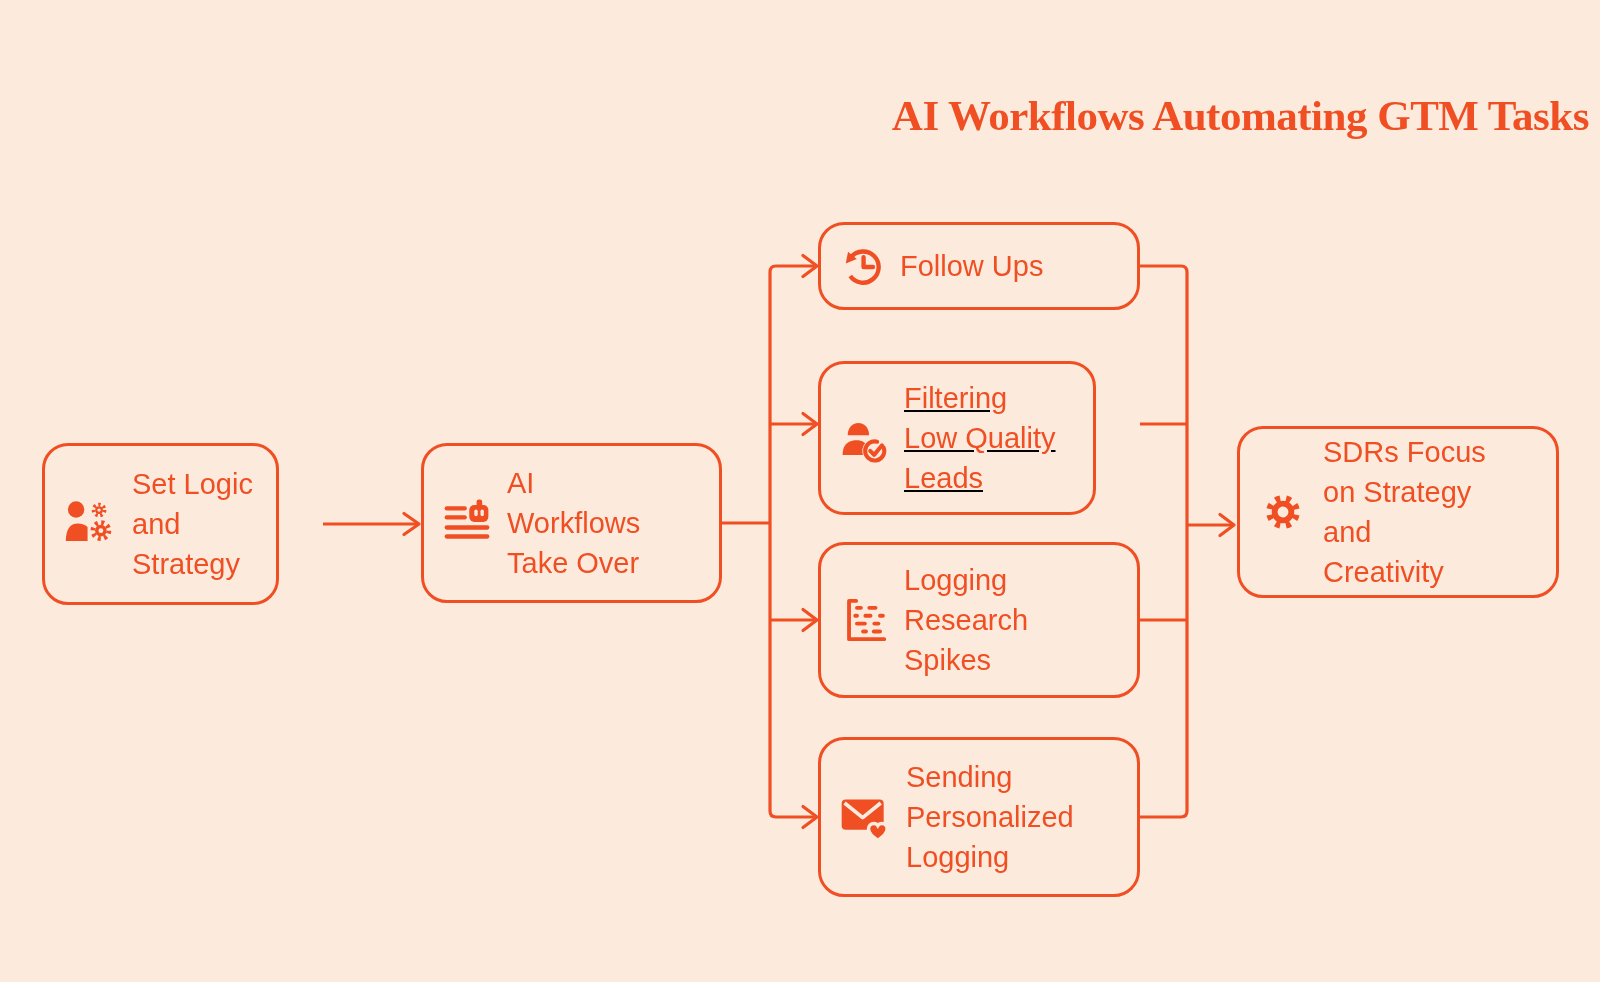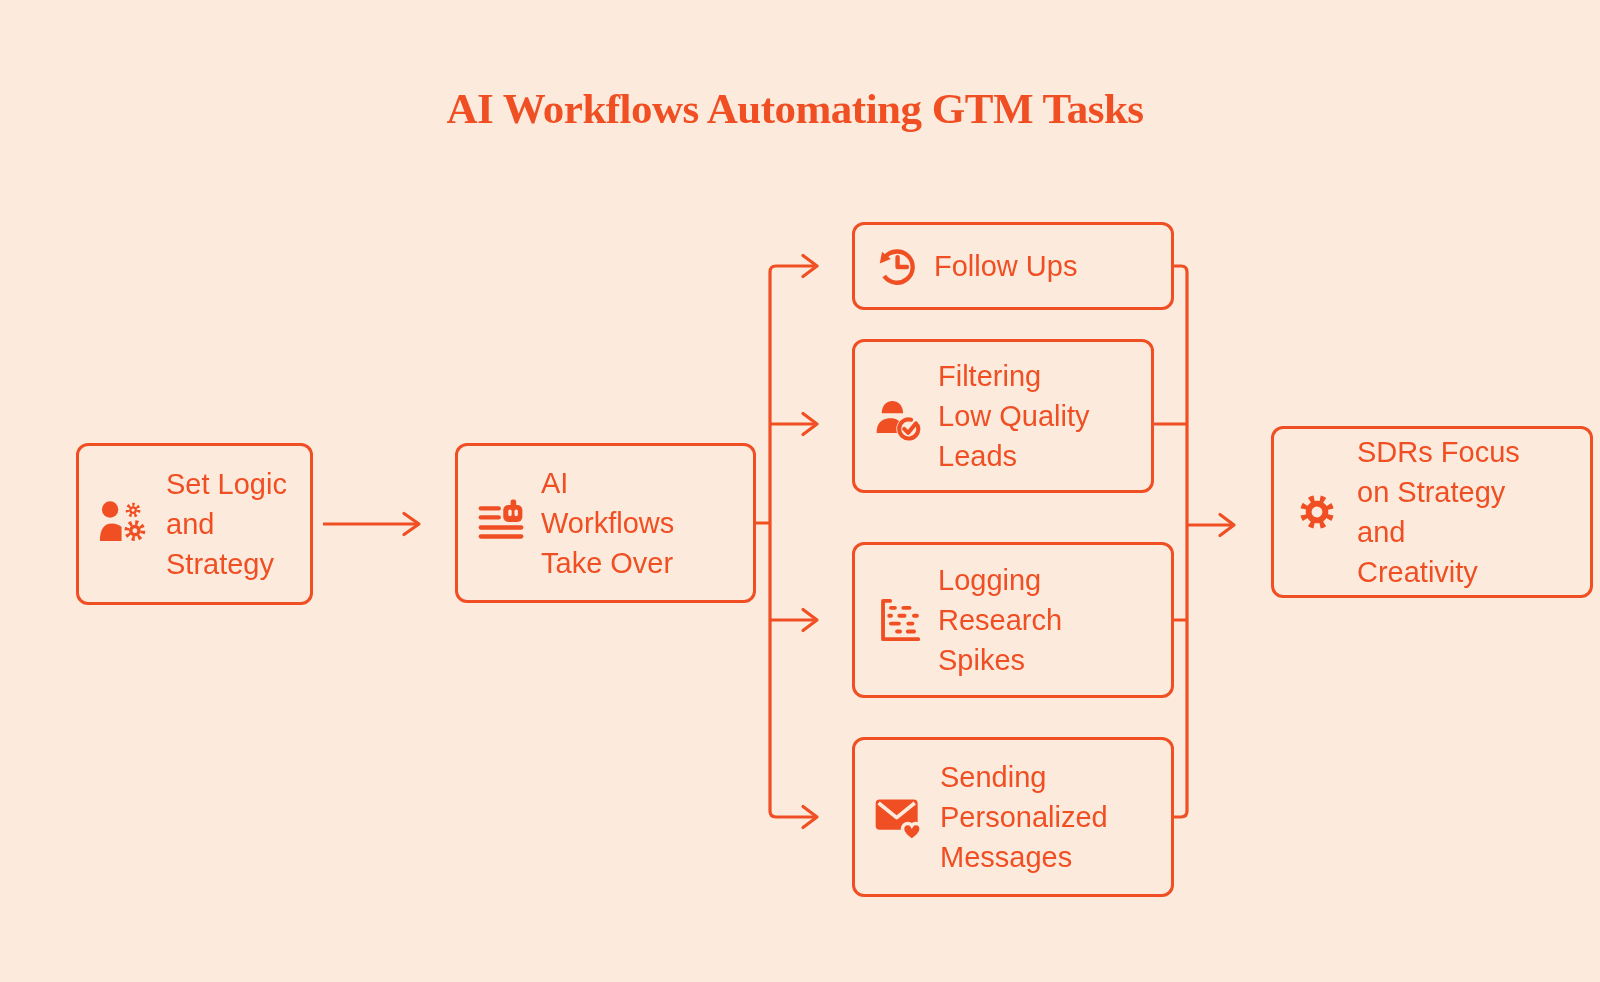--- a/index.html
+++ b/index.html
@@ -7,35 +7,34 @@
     --accent:#F04E23;
   }
   html,body{margin:0;padding:0;}
   body{
     width:1600px;height:982px;position:relative;overflow:hidden;
     background:var(--bg);
     font-family:"Liberation Sans","DejaVu Sans",sans-serif;
   }
   .title{
     position:absolute;top:76px;left:0;width:1574px;
-    text-align:center;margin:8px;
+    text-align:right;margin:15px;
     font-family:"Liberation Serif","DejaVu Serif",serif;
     font-weight:700;font-size:43px;letter-spacing:-0.5px;
     color:var(--accent);
   }
   svg.connectors{position:absolute;left:0;top:0;}
   svg.connectors path{stroke:var(--accent);stroke-width:3.2;fill:none;}
   svg.connectors path.arrowhead{stroke-linecap:round;stroke-linejoin:round;}
   .node{
     position:absolute;box-sizing:border-box;
     display:flex;align-items:center;gap:13px;
-    border:3px solid var(--accent);border-radius:12px;
+    border:3px solid var(--accent);border-radius:26px;
     padding:0 18px 0 16px;
     background:var(--bg);
-    margin-left:34px;
   }
   .node .icon{flex:0 0 auto;display:flex;align-items:center;justify-content:center;color:var(--accent);}
   .node .label{
     white-space:pre-line;
     font-size:29px;line-height:1.38;color:var(--accent);
   }
 </style>
 </head>
 <body>
 
@@ -114,21 +113,21 @@
   <span class="icon">
     <svg width="50" height="50" viewBox="0 0 48 48">
       <path d="M 12.7 33.6 A 15 15 0 1 0 13.5 15.4" fill="none" stroke="currentColor" stroke-width="4.2"></path>
       <polygon points="8.4,21.5 10.6,10.4 19,17.4" fill="currentColor"></polygon>
       <path d="M 25.5 15.5 V 25 H 34.5" fill="none" stroke="currentColor" stroke-width="4.2" stroke-linecap="round" stroke-linejoin="round"></path>
     </svg>
   </span>
   <span class="label">Follow Ups</span>
 </div>
 
-<div class="node" style="left:818px;top:339px;width:302px;height:154px;">
+<div class="node" style="left:818px;top:361px;width:278px;height:154px;text-decoration:underline;">
   <span class="icon">
     <svg width="54" height="54" viewBox="0 0 48 48">
       <path d="M 9.5 21.5 C 9.5 7 28.5 7 28.5 21.5 Z" fill="currentColor"></path>
       <path d="M 5 39 C 5 28 12 26 18 26 C 22 26 25 28 26.5 30.5 L 26.5 39 Z" fill="currentColor"></path>
       <circle cx="33.5" cy="35.5" r="11" fill="#FCEBDD"></circle>
       <path d="M 41.5 32.6 A 8.5 8.5 0 1 1 35.7 27.3" fill="none" stroke="currentColor" stroke-width="3.6" stroke-linecap="round"></path>
       <path d="M 29.5 35.5 L 33 39 L 40 30.5" fill="none" stroke="currentColor" stroke-width="3.6" stroke-linecap="round" stroke-linejoin="round"></path>
     </svg>
   </span>
   <span class="label">Filtering
@@ -161,21 +160,21 @@
 <div class="node" style="left:818px;top:737px;width:322px;height:160px;">
   <span class="icon">
     <svg width="56" height="56" viewBox="0 0 48 48">
       <rect x="4" y="9" width="36" height="26" rx="3.5" fill="currentColor"></rect>
       <path d="M 6.5 12 L 22 24.5 L 37.5 12" fill="none" stroke="#FCEBDD" stroke-width="3.2" stroke-linejoin="round"></path>
       <path d="M 35 44 C 30.5 41 27 38.3 27 34.3 C 27 31.4 29.2 29.5 31.6 29.5 C 33 29.5 34.3 30.3 35 31.4 C 35.7 30.3 37 29.5 38.4 29.5 C 40.8 29.5 43 31.4 43 34.3 C 43 38.3 39.5 41 35 44 Z" fill="currentColor" stroke="#FCEBDD" stroke-width="3"></path>
     </svg>
   </span>
   <span class="label">Sending
 Personalized
-Messages</span>
+Logging</span>
 </div>
 
 <div class="node" style="left:1237px;top:426px;width:322px;height:172px;">
   <span class="icon">
     <svg width="54" height="54" viewBox="0 0 48 48">
       <g transform="rotate(12 24 24)">
         <circle cx="24" cy="24" r="12" fill="none" stroke="currentColor" stroke-width="6" stroke-dasharray="4.2 5.2"></circle>
         <circle cx="24" cy="24" r="10" fill="currentColor"></circle>
         <circle cx="24" cy="24" r="4.8" fill="#FCEBDD"></circle>
       </g>

